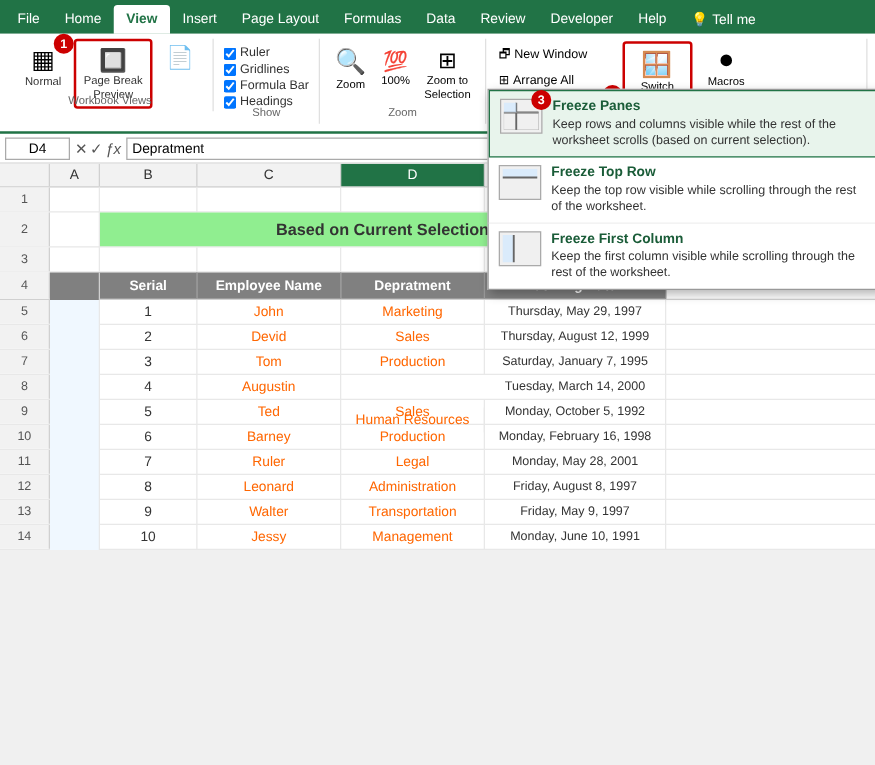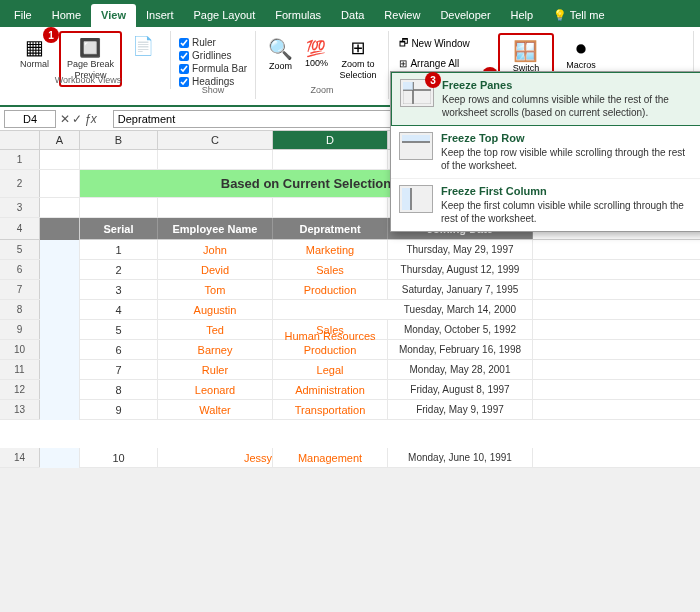--- a/index.html
+++ b/index.html
@@ -156,21 +156,21 @@
         </div>
       </div>
     </div>
   </div>
 </div>
 
 <div data-name="formula-bar" style="display:flex; align-items:center; background:white; border-bottom:1px solid #d0d0d0; padding:2px 4px; height:24px;">
   <input data-name="cell-reference-input" style="width: 52px; border: 1px solid rgb(170, 170, 170); padding: 1px 4px; font-size: 11px; text-align: center; margin-right: 4px; height: 18px;" value="D4">
   <span data-name="formula-cross-icon" style="font-size:12px; color:#555; margin-right:2px;">✕</span>
   <span data-name="formula-check-icon" style="font-size:12px; color:#555; margin-right:2px;">✓</span>
-  <span data-name="formula-fx-icon" style="font-size:12px; color:#555; margin-right:16px; font-style:italic;">ƒx</span>
+  <span data-name="formula-fx-icon" style="font-size:12px; color:#555; margin-right:4px; font-style:italic;">ƒx</span>
   <input data-name="formula-input" style="flex: 1 1 0%; border: 1px solid rgb(170, 170, 170); padding: 1px 4px; font-size: 11px; height: 18px;" value="Depratment">
 </div>
 
 <div data-name="spreadsheet" style="background:white; overflow:hidden;">
 
   <div data-name="column-headers-row" style="display:flex; background:#f2f2f2; border-bottom:1px solid #d0d0d0;">
     <div data-name="corner-cell" style="width:40px; min-width:40px; height:18px; border-right:1px solid #d0d0d0;"></div>
     <div data-name="col-header-a" style="width:40px; min-width:40px; text-align:center; font-size:11px; color:#333; border-right:1px solid #d0d0d0; height:18px; line-height:18px;">A</div>
     <div data-name="col-header-b" style="width:78px; min-width:78px; text-align:center; font-size:11px; color:#333; border-right:1px solid #d0d0d0; height:18px; line-height:18px;">B</div>
     <div data-name="col-header-c" style="width:115px; min-width:115px; text-align:center; font-size:11px; color:#333; border-right:1px solid #d0d0d0; height:18px; line-height:18px;">C</div>
@@ -277,22 +277,22 @@
     <div data-name="cell-date-12" style="width:145px;border-right:1px solid #e8e8e8;height:20px;line-height:20px;font-size:10px;text-align:center;color:#333;overflow:hidden;">Friday, August 8, 1997</div>
   </div>
       <div data-name="table-row" style="display: flex; border-bottom: 1px solid rgb(232, 232, 232); height: 20px;">
     <div data-name="row-num-13" style="width:40px;min-width:40px;text-align:center;font-size:10px;color:#555;background:#f2f2f2;border-right:1px solid #d0d0d0;line-height:20px;">13</div>
     <div data-name="cell-a-13" style="width:40px;border-right:1px solid #e8e8e8;height:20px;background:#f0f8ff;"></div>
     <div data-name="cell-serial-13" style="width:78px;border-right:1px solid #e8e8e8;height:20px;line-height:20px;font-size:11px;text-align:center;color:#333;">9</div>
     <div data-name="cell-name-13" style="width:115px;border-right:1px solid #e8e8e8;height:20px;line-height:20px;font-size:11px;text-align:center;color:#ff6600;">Walter</div>
     <div data-name="cell-dept-13" style="width:115px;border-right:1px solid #e8e8e8;height:20px;line-height:20px;font-size:11px;text-align:center;color:#ff6600;overflow:hidden;">Transportation</div>
     <div data-name="cell-date-13" style="width:145px;border-right:1px solid #e8e8e8;height:20px;line-height:20px;font-size:10px;text-align:center;color:#333;overflow:hidden;">Friday, May 9, 1997</div>
   </div>
-      <div data-name="table-row" style="display: flex; border-bottom: 1px solid rgb(232, 232, 232); height: 20px; margin-top: 28px;">
+      <div data-name="table-row" style="display: flex; border-bottom: 1px solid rgb(232, 232, 232); height: 20px;">
     <div data-name="row-num-14" style="width:40px;min-width:40px;text-align:center;font-size:10px;color:#555;background:#f2f2f2;border-right:1px solid #d0d0d0;line-height:20px;">14</div>
     <div data-name="cell-a-14" style="width:40px;border-right:1px solid #e8e8e8;height:20px;background:#f0f8ff;"></div>
     <div data-name="cell-serial-14" style="width:78px;border-right:1px solid #e8e8e8;height:20px;line-height:20px;font-size:11px;text-align:center;color:#333;">10</div>
-    <div data-name="cell-name-14" style="width:115px;border-right:1px solid #e8e8e8;height:20px;line-height:20px;font-size:11px;text-align:right;color:#ff6600;">Jessy</div>
+    <div data-name="cell-name-14" style="width:115px;border-right:1px solid #e8e8e8;height:20px;line-height:20px;font-size:11px;text-align:center;color:#ff6600;">Jessy</div>
     <div data-name="cell-dept-14" style="width:115px;border-right:1px solid #e8e8e8;height:20px;line-height:20px;font-size:11px;text-align:center;color:#ff6600;overflow:hidden;">Management</div>
     <div data-name="cell-date-14" style="width:145px;border-right:1px solid #e8e8e8;height:20px;line-height:20px;font-size:10px;text-align:center;color:#333;overflow:hidden;">Monday, June 10, 1991</div>
   </div>
     </div>
 </div>
 
 </body></html>

